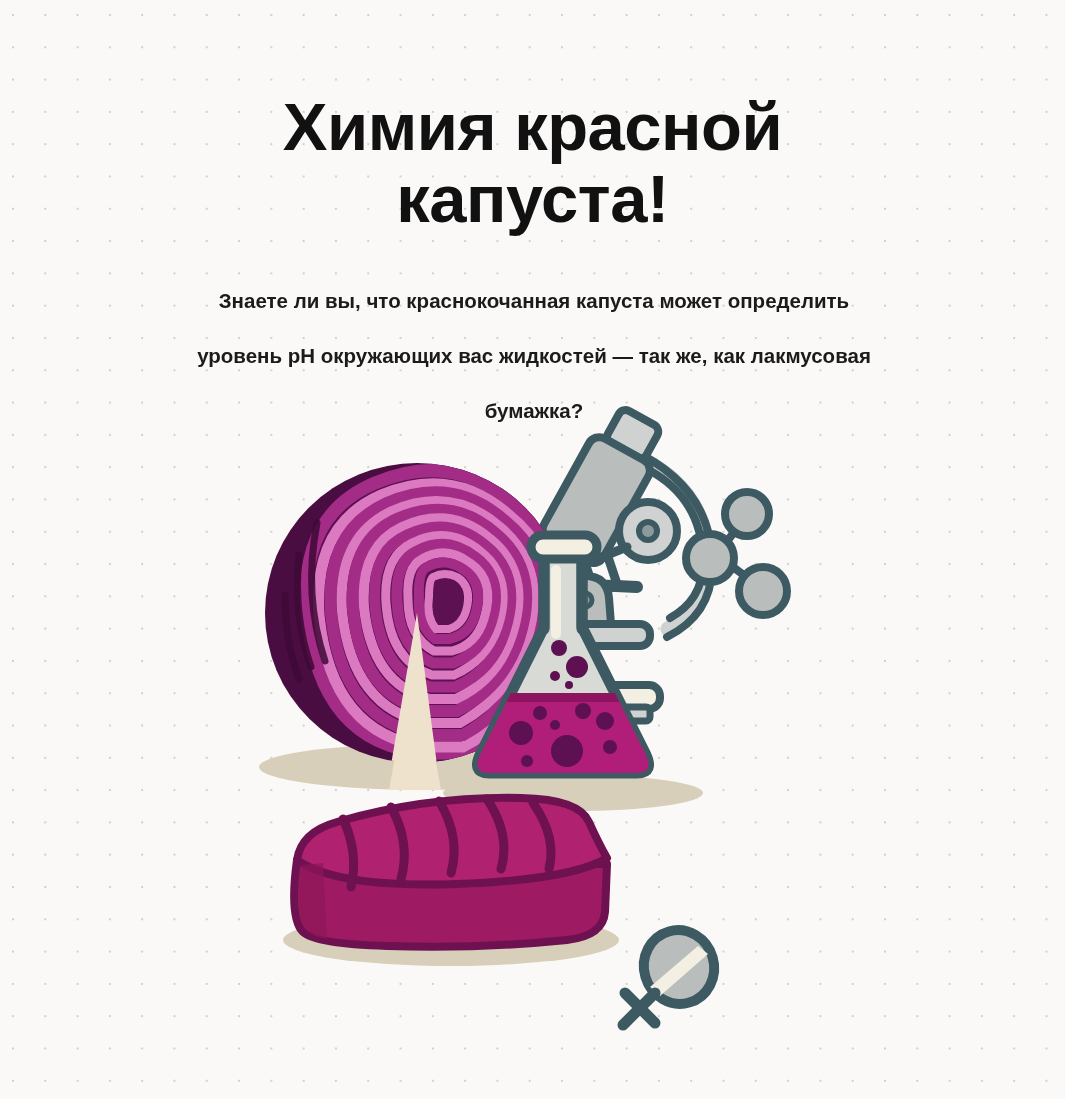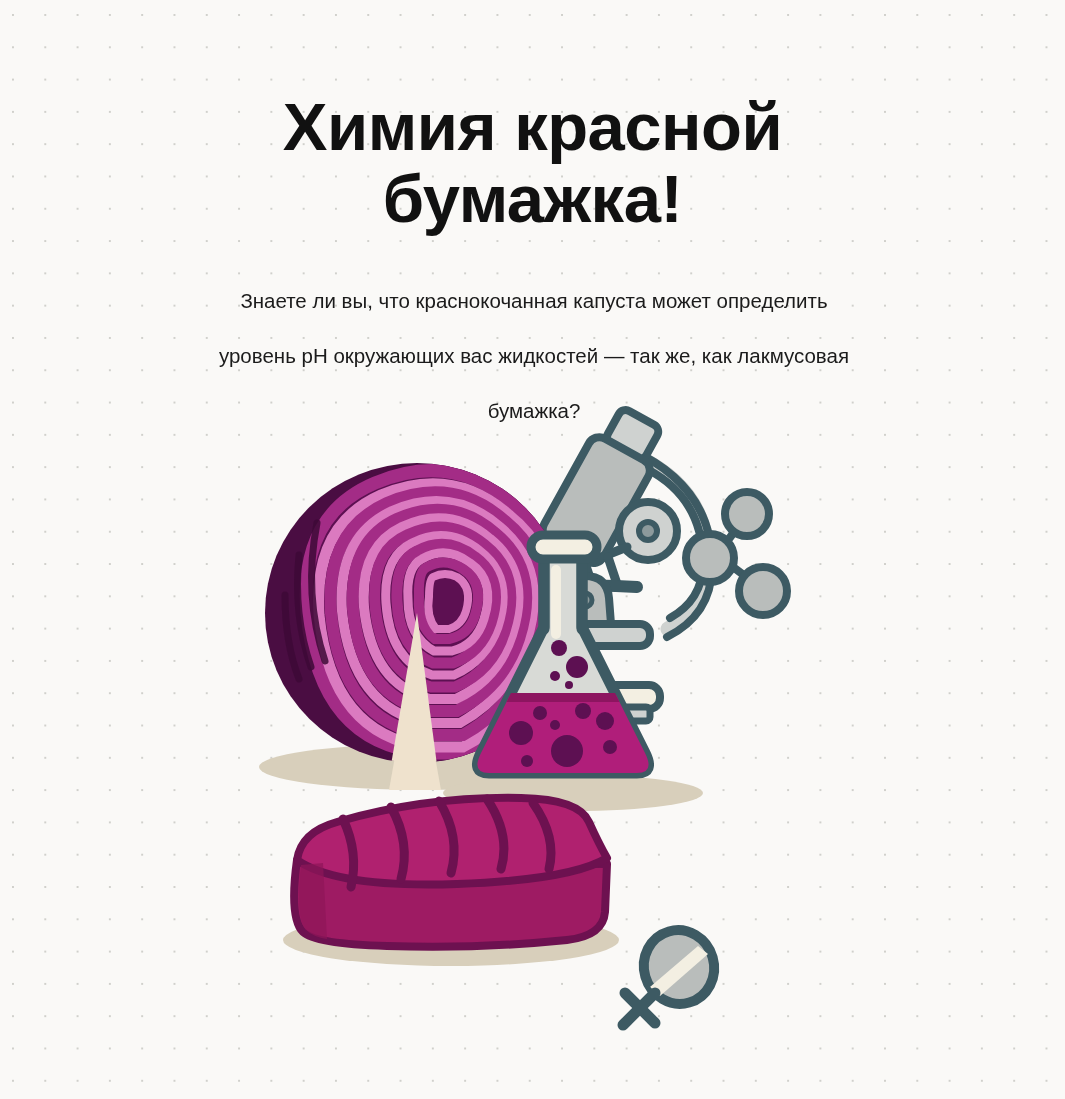--- a/index.html
+++ b/index.html
@@ -33,38 +33,38 @@
     color:#111111;
     white-space:pre-line;
   }
 
   
   #lede{
     position:absolute;left:104px;width:860px;top:252px;
     text-align:center;
     font-size:20.5px;
     line-height:55px;
-    font-weight:400;
+    font-weight:700;
     color:#1b1b1b;
     white-space:pre-line;
   }
 
   
   #art{position:absolute;left:255px;top:395px;width:570px;height:670px;}
   #art svg{display:block;width:100%;height:100%;}
 </style>
 </head>
 <body>
 
 <div id="dot-grid"></div>
 
 <div id="page">
 
   <h1 id="title">Химия красной
-бумажка!</h1>
+капуста!</h1>
 
   <p id="lede">Знаете ли вы, что краснокочанная капуста может определить
 уровень pH окружающих вас жидкостей — так же, как лакмусовая
 бумажка?</p>
 
   <div id="art">
     <svg viewBox="0 0 570 670" xmlns="http://www.w3.org/2000/svg" shape-rendering="geometricPrecision">
       <defs>
         <clipPath id="cabClip">
           <ellipse cx="162" cy="218" rx="152" ry="150"></ellipse>

